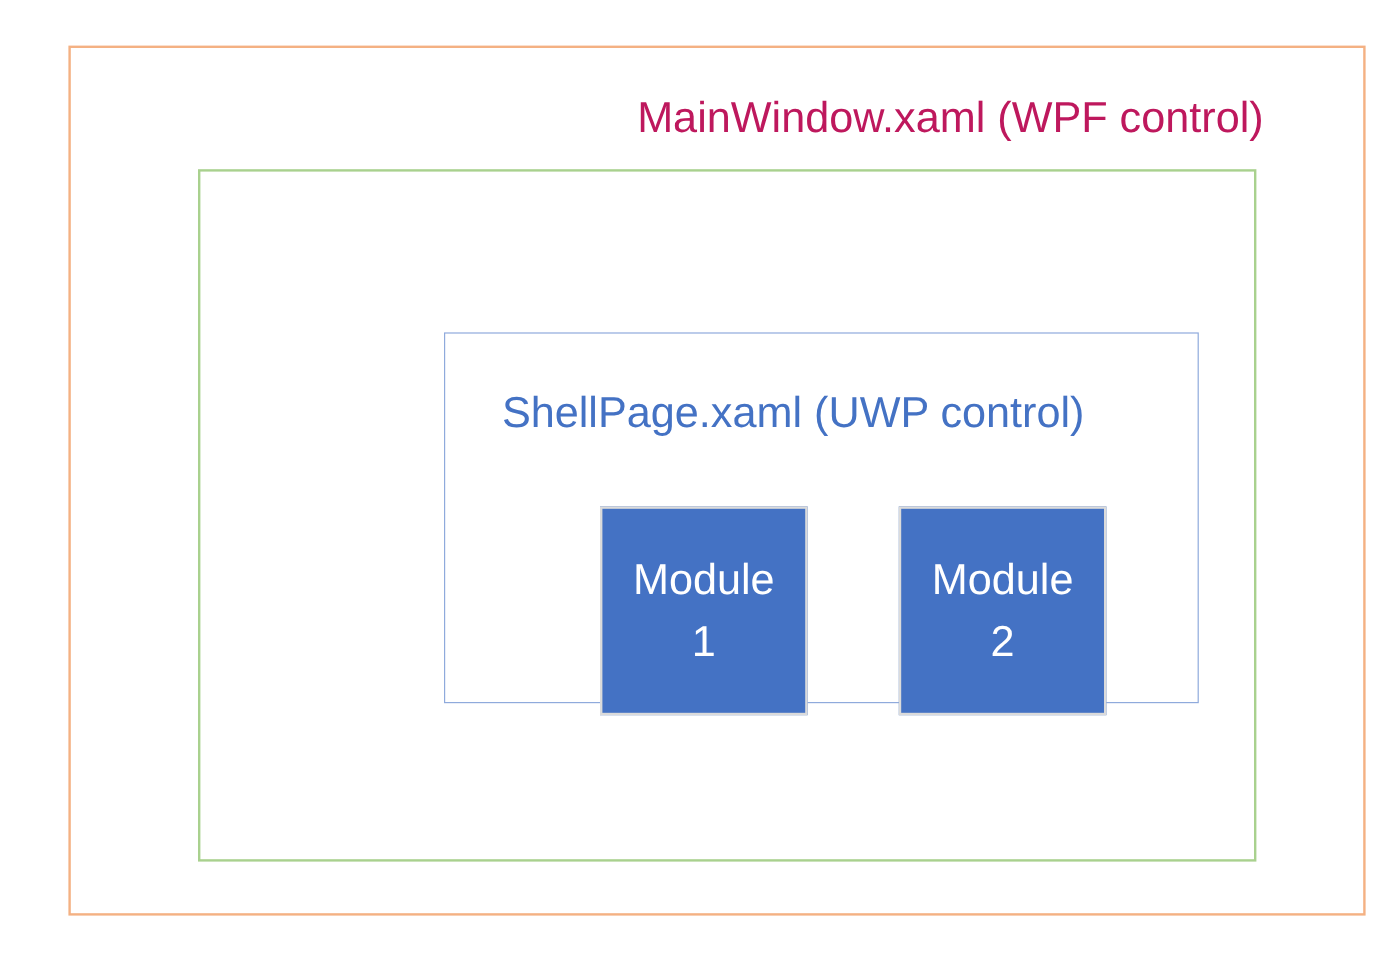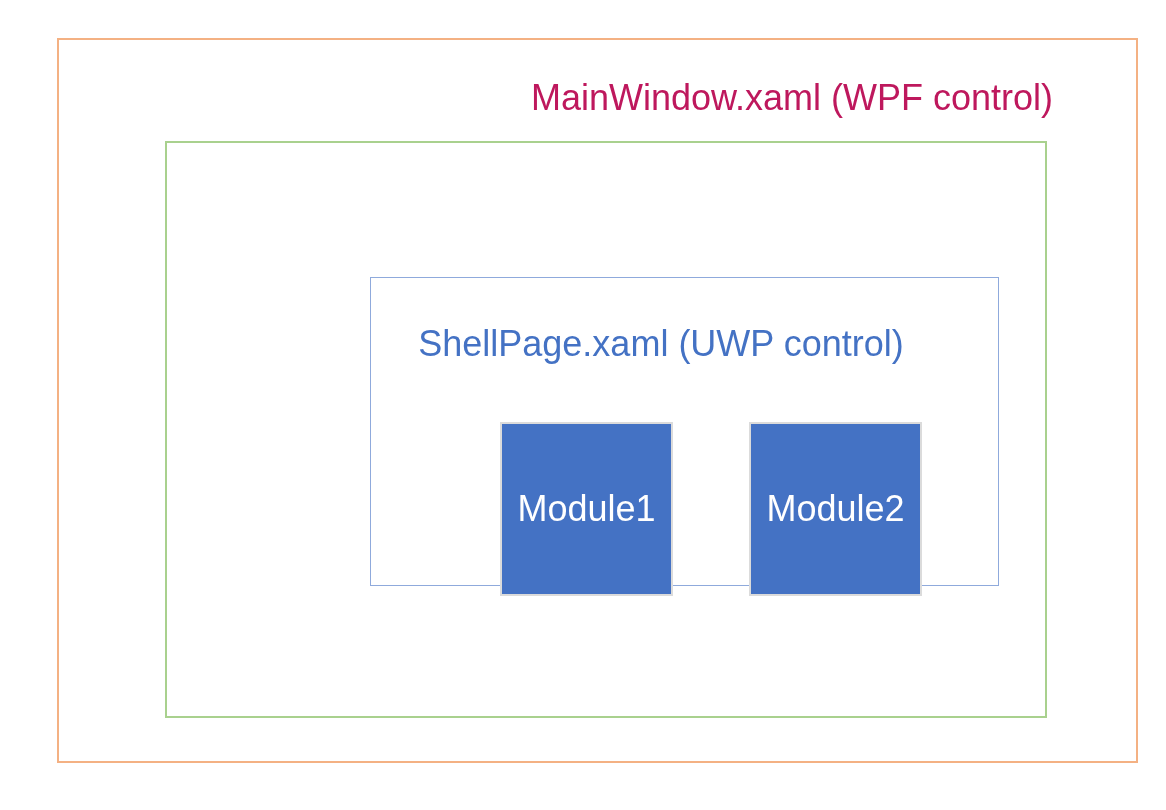--- a/index.html
+++ b/index.html
@@ -62,21 +62,21 @@
     top: 66px;
   }
   .module-box {
     position: absolute;
     box-sizing: border-box;
     top: 144px;
     width: 173px;
     height: 174px;
     border: 2px solid #DBDBDB;
     display: flex;
-    flex-direction: row;
+    flex-direction: column;
     align-items: center;
     justify-content: center;
     text-align: center;
   }
   .module-box-1 { left: 129px; }
   .module-box-2 { left: 378px; }
   .module-line {
     font-size: 36px;
     line-height: 52px;
     white-space: nowrap;

